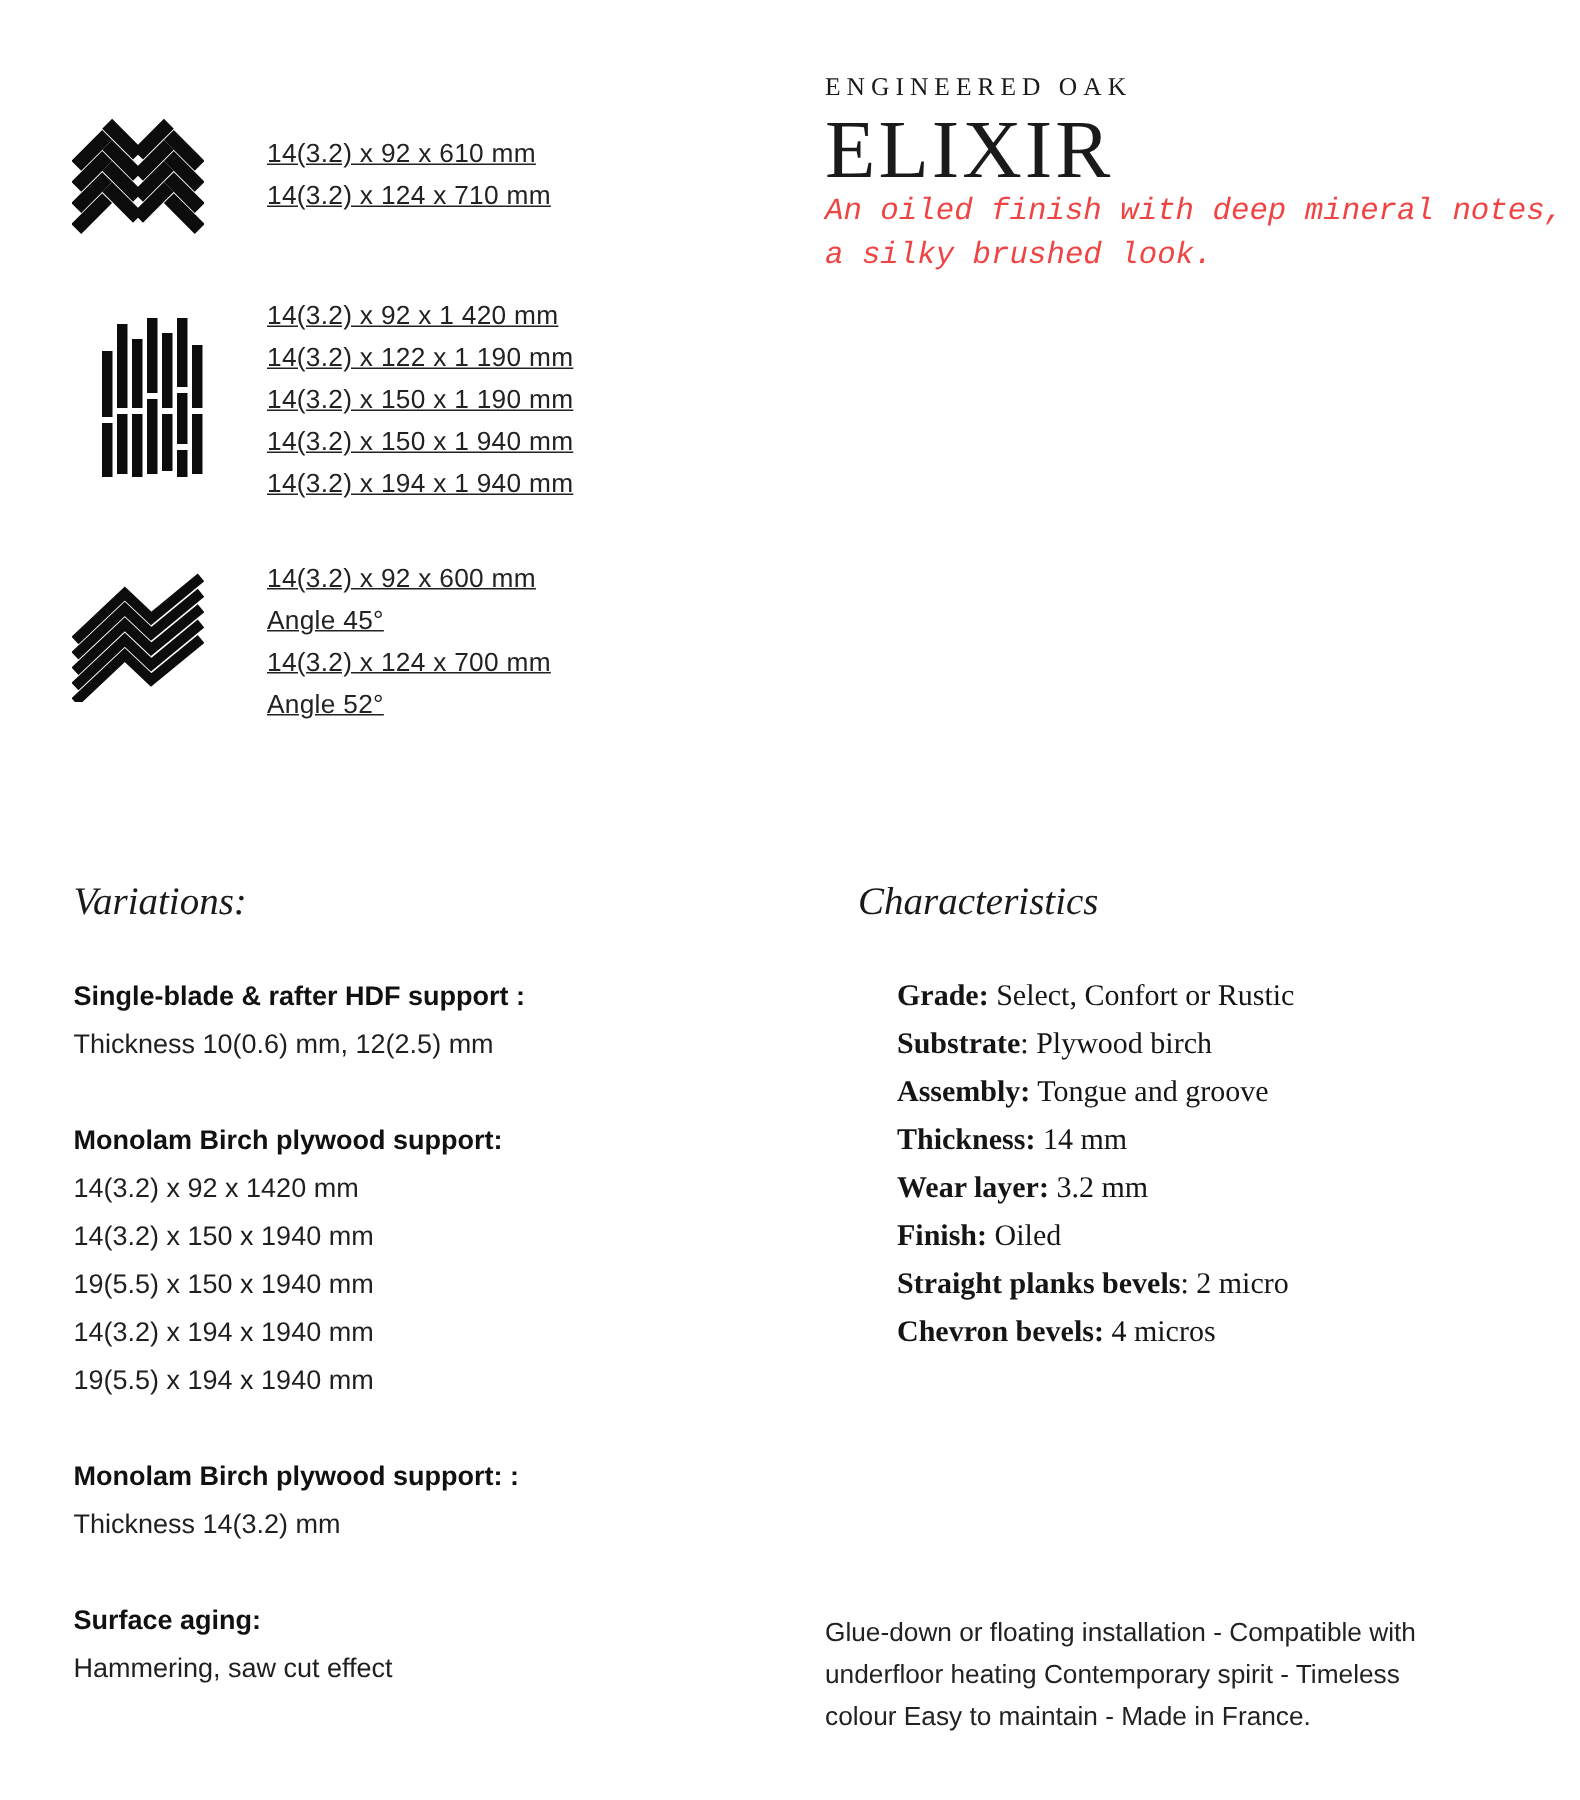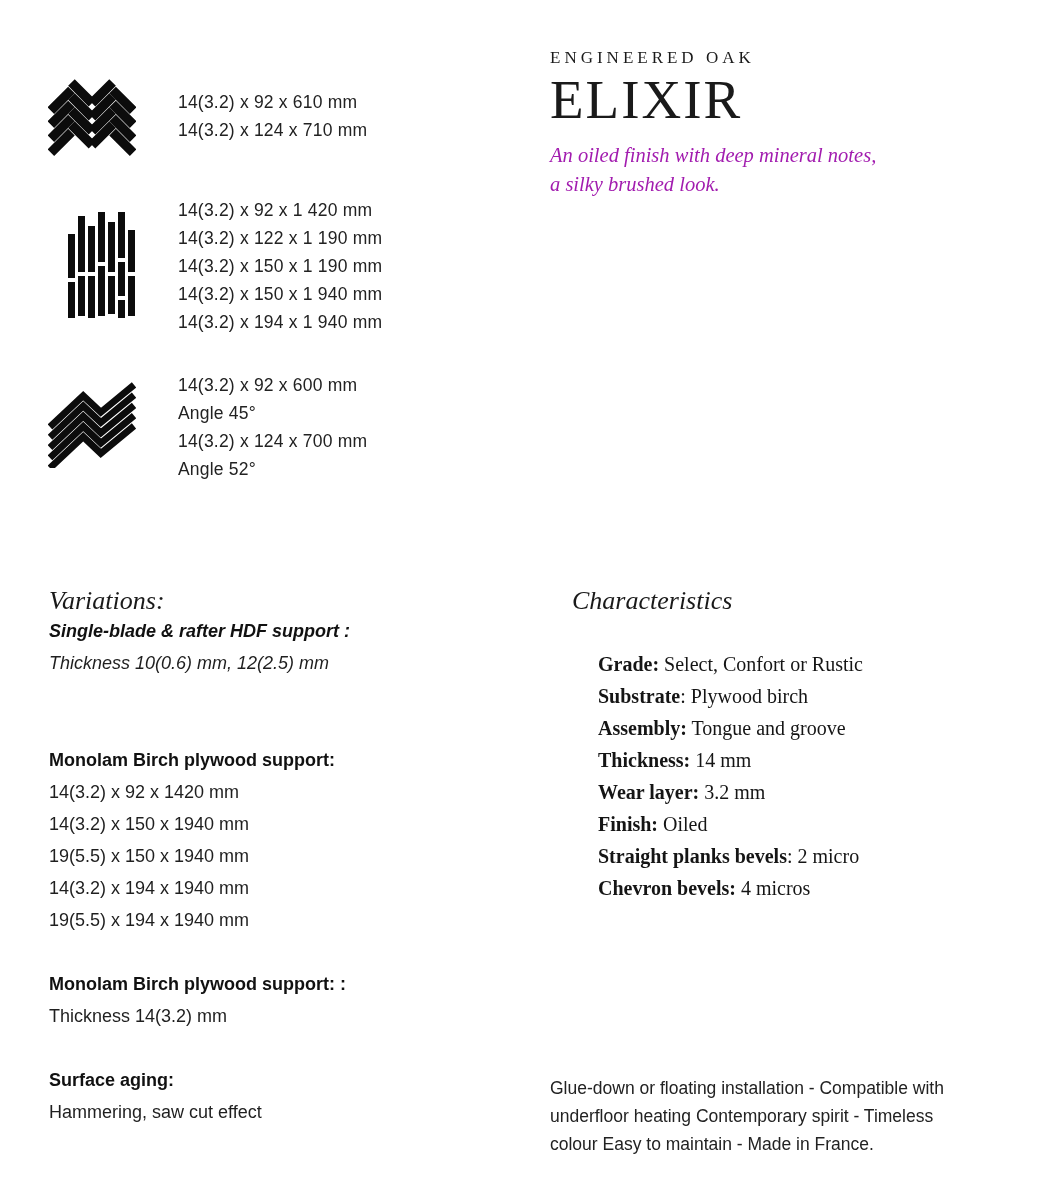--- a/index.html
+++ b/index.html
@@ -9,41 +9,41 @@
     background:#ffffff;
     font-family:"Liberation Sans",sans-serif;
     color:#1d1d1d;
     overflow:hidden;
   }
   
   .fmt-icon{position:absolute;}
   .fmt-lines{
     position:absolute;left:178px;
     font-size:17.5px;line-height:28px;
-    color:#222222;letter-spacing:.2px;
+    color:#222222;letter-spacing:.2px;text-decoration:underline;
   }
   .fmt-lines div{white-space:nowrap;}
   
   .title-block{position:absolute;left:550px;top:48px;color:#1a1a1a;}
   .collection{
     font-family:"Liberation Serif",serif;
     font-size:17px;letter-spacing:4px;
     font-weight:400;
   }
   .product{
     font-family:"Liberation Serif",serif;
     font-size:55px;letter-spacing:2px;
     line-height:1.0;margin-top:4px;
     font-weight:400;
   }
   .tagline{
-    font-family:Liberation Serif, serif;
+    font-family:Liberation Mono, monospace;
     font-style:italic;
     font-size:20.5px;line-height:29px;
-    margin-top:14px;color:#a21caf;
+    color:#ef4444;
   }
   
   .script-heading{
     position:absolute;
     font-family:"Liberation Serif",serif;
     font-style:italic;font-size:26px;
     color:#1a1a1a;font-weight:400;
   }
   
   .var-section{position:absolute;left:49px;font-size:18px;line-height:32px;color:#1f1f1f;}
@@ -127,21 +127,21 @@
     <div class="collection">ENGINEERED OAK</div>
     <div class="product">ELIXIR</div>
     <div class="tagline">
       <div>An oiled finish with deep mineral notes,</div>
       <div>a silky brushed look.</div>
     </div>
   </div>
 
   <div class="script-heading" style="left:49px;top:586px;">Variations:</div>
 
-  <div class="var-section" style="top:615px;font-style:italic;">
+  <div class="var-section" style="top:648px;">
     <div class="h">Single-blade &amp; rafter HDF support :</div>
     <div>Thickness 10(0.6) mm, 12(2.5) mm</div>
   </div>
 
   <div class="var-section" style="top:744px;">
     <div class="h">Monolam Birch plywood support:</div>
     <div>14(3.2) x 92 x 1420 mm</div>
     <div>14(3.2) x 150 x 1940 mm</div>
     <div>19(5.5) x 150 x 1940 mm</div>
     <div>14(3.2) x 194 x 1940 mm</div>

